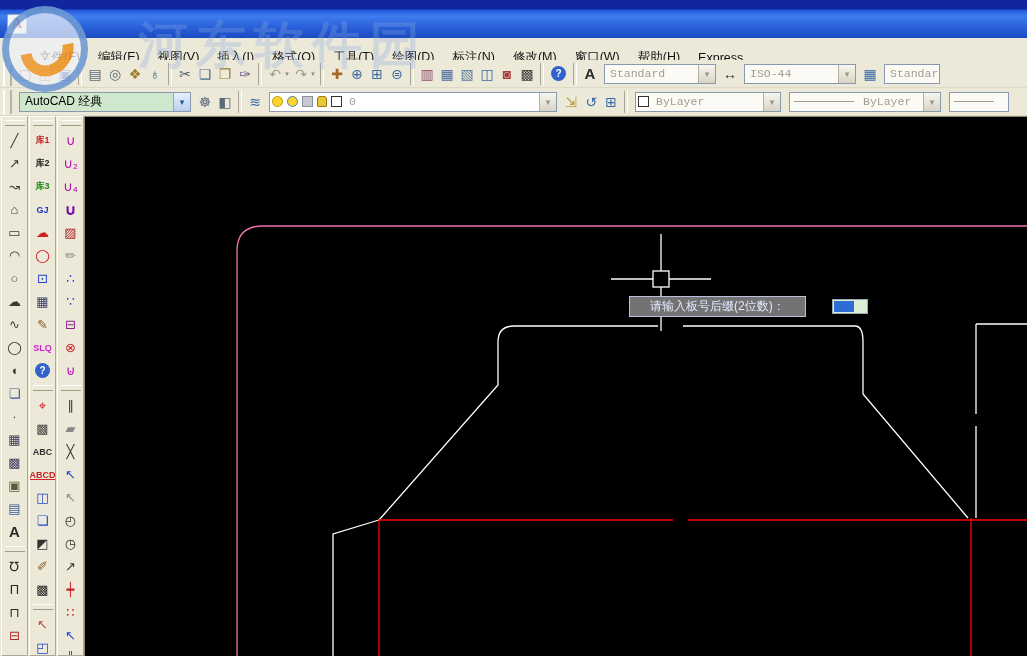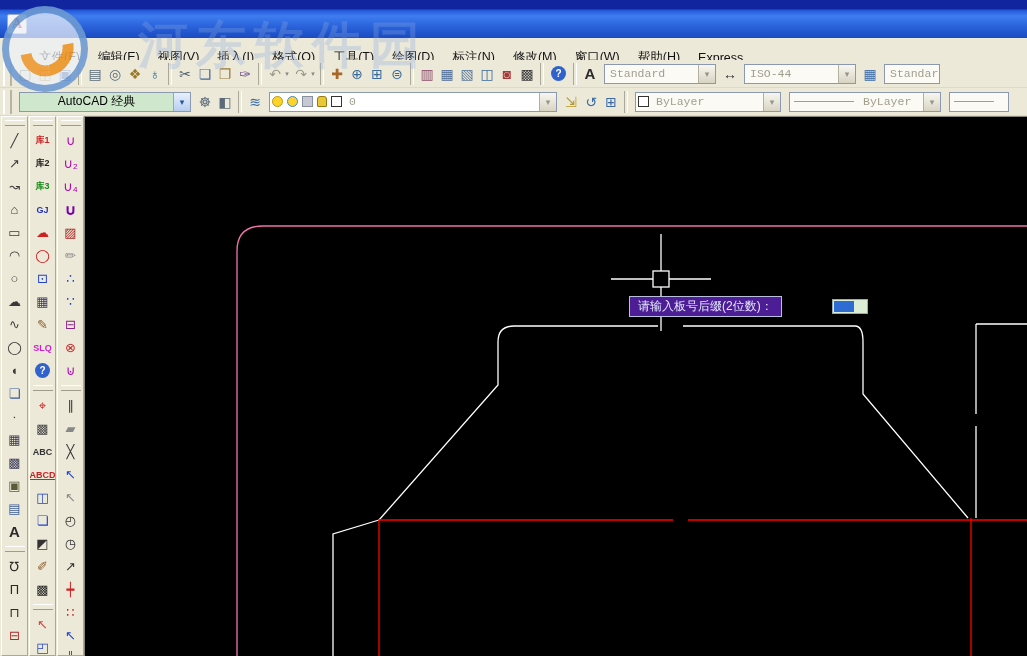--- a/index.html
+++ b/index.html
@@ -27,21 +27,21 @@
   .ti.sep{width:2px;height:22px;border-left:1px solid #aca899;border-right:1px solid #fff;margin:0 3px;}
   .ti.grip{width:5px;height:24px;border-left:2px solid #fff;border-right:2px solid #b8b4a4;margin:0 3px;}
   .ti.help{background:#2f62cc;color:#fff;border-radius:50%;width:15px;height:15px;font-size:10px;font-weight:bold;margin:0 4px;}
   .ti.big{font-weight:bold;font-size:15px;}
   .combo{display:flex;align-items:center;height:20px;background:#fbfaf4;border:1px solid #8a98b0;
     margin:0 4px;font-size:12px;flex:0 0 auto;box-sizing:border-box;}
   .combo .val{flex:1;padding:0 5px;color:#a19e8e;white-space:nowrap;overflow:hidden;
     font-family:"Liberation Mono","DejaVu Sans Mono",monospace;font-size:11.5px;}
   .combo .btn{width:16px;height:100%;background:linear-gradient(#f8f6f0,#d8d4c4);border-left:1px solid #b4b0a0;
     color:#98948a;font-size:9px;display:flex;align-items:center;justify-content:center;}
-  .combo.enabled{background:#cfe8cd;text-align:center;}
+  .combo.enabled{background:#cfe8cd;}
   .combo.enabled .val{color:#000;font-family:"Liberation Sans",sans-serif;font-size:12px;}
   .combo.enabled .btn{background:linear-gradient(#e8f0fc,#b8cef0);color:#24549c;border-left:1px solid #8aa8d0;}
   .combo.white{background:#fff;}
   .mini{display:inline-block;margin:0 2px;flex:0 0 auto;}
   .mini.bulb{width:9px;height:9px;border-radius:50%;background:#ffd428;border:1px solid #b89a10;}
   .mini.sun{width:9px;height:9px;border-radius:50%;background:#ffd428;border:1px solid #4888c8;}
   .mini.plot{width:9px;height:9px;background:#c8c8d4;border:1px solid #8890a0;}
   .mini.lock{width:8px;height:9px;background:#e8c838;border:1px solid #9a7a10;border-radius:3px 3px 1px 1px;}
   .mini.swatch{width:9px;height:9px;background:#fff;border:1px solid #333;}
   .lt-line{display:inline-block;width:60px;height:1px;background:#a19e8e;margin:0 4px;flex:0 0 auto;}
@@ -51,22 +51,22 @@
   .lcol{width:26px;background:#ece9d8;border:1px solid #fff;border-right-color:#aca899;border-bottom-color:#aca899;
     display:flex;flex-direction:column;align-items:center;overflow:hidden;}
   .li{width:24px;height:23px;display:flex;align-items:center;justify-content:center;font-size:13px;flex:0 0 auto;}
   .li.vgrip{height:4px;width:20px;border-top:1px solid #fff;border-bottom:1px solid #a09c8c;margin:3px 0;}
   .li.help{background:#2f62cc;color:#fff!important;border-radius:50%;width:15px;height:15px;font-size:10px;font-weight:bold;margin:4px;}
   .li.txt{font-size:9px;font-weight:bold;letter-spacing:0;}
   .li.big{font-weight:bold;font-size:15px;}
   
   .canvas{position:relative;flex:1;background:#000;border-left:1px solid #8a8774;border-top:1px solid #8a8774;overflow:hidden;}
   .canvas svg{position:absolute;left:0;top:0;}
-  .prompt-tip{position:absolute;left:544px;top:179px;height:17px;background:#4c1d95;border:1px solid #babfde;
-    color:#e4e8ff;font-size:12px;line-height:17px;padding:1px 8px;white-space:nowrap;}
+  .prompt-tip{position:absolute;left:544px;top:179px;height:17px;background:#737373;border:1px solid #babfde;
+    color:#e4e8ff;font-size:12px;line-height:17px;padding:1px 20px;white-space:nowrap;}
   .prompt-input{position:absolute;left:747px;top:182px;width:34px;height:13px;background:#ddeed6;
     border:1px solid #9aa;display:flex;align-items:center;}
   .prompt-caret{width:20px;height:11px;background:#2e6cd4;margin-left:1px;}
   
   .wm{position:absolute;left:0;top:0;width:100%;height:100%;pointer-events:none;}
   .wm-ghost{position:absolute;left:138px;top:12px;font-size:50px;font-weight:bold;letter-spacing:8px;
     color:rgba(135,168,225,0.30);font-family:"Liberation Serif",serif;white-space:nowrap;}
   .wm-logo{position:absolute;left:2px;top:6px;width:86px;height:86px;border-radius:50%;
     border:7px solid rgba(92,142,205,0.85);background:rgba(238,242,248,0.78);box-sizing:border-box;opacity:.92;}
   .wm-swoosh{position:absolute;left:12px;top:8px;width:52px;height:56px;border-radius:50%;

